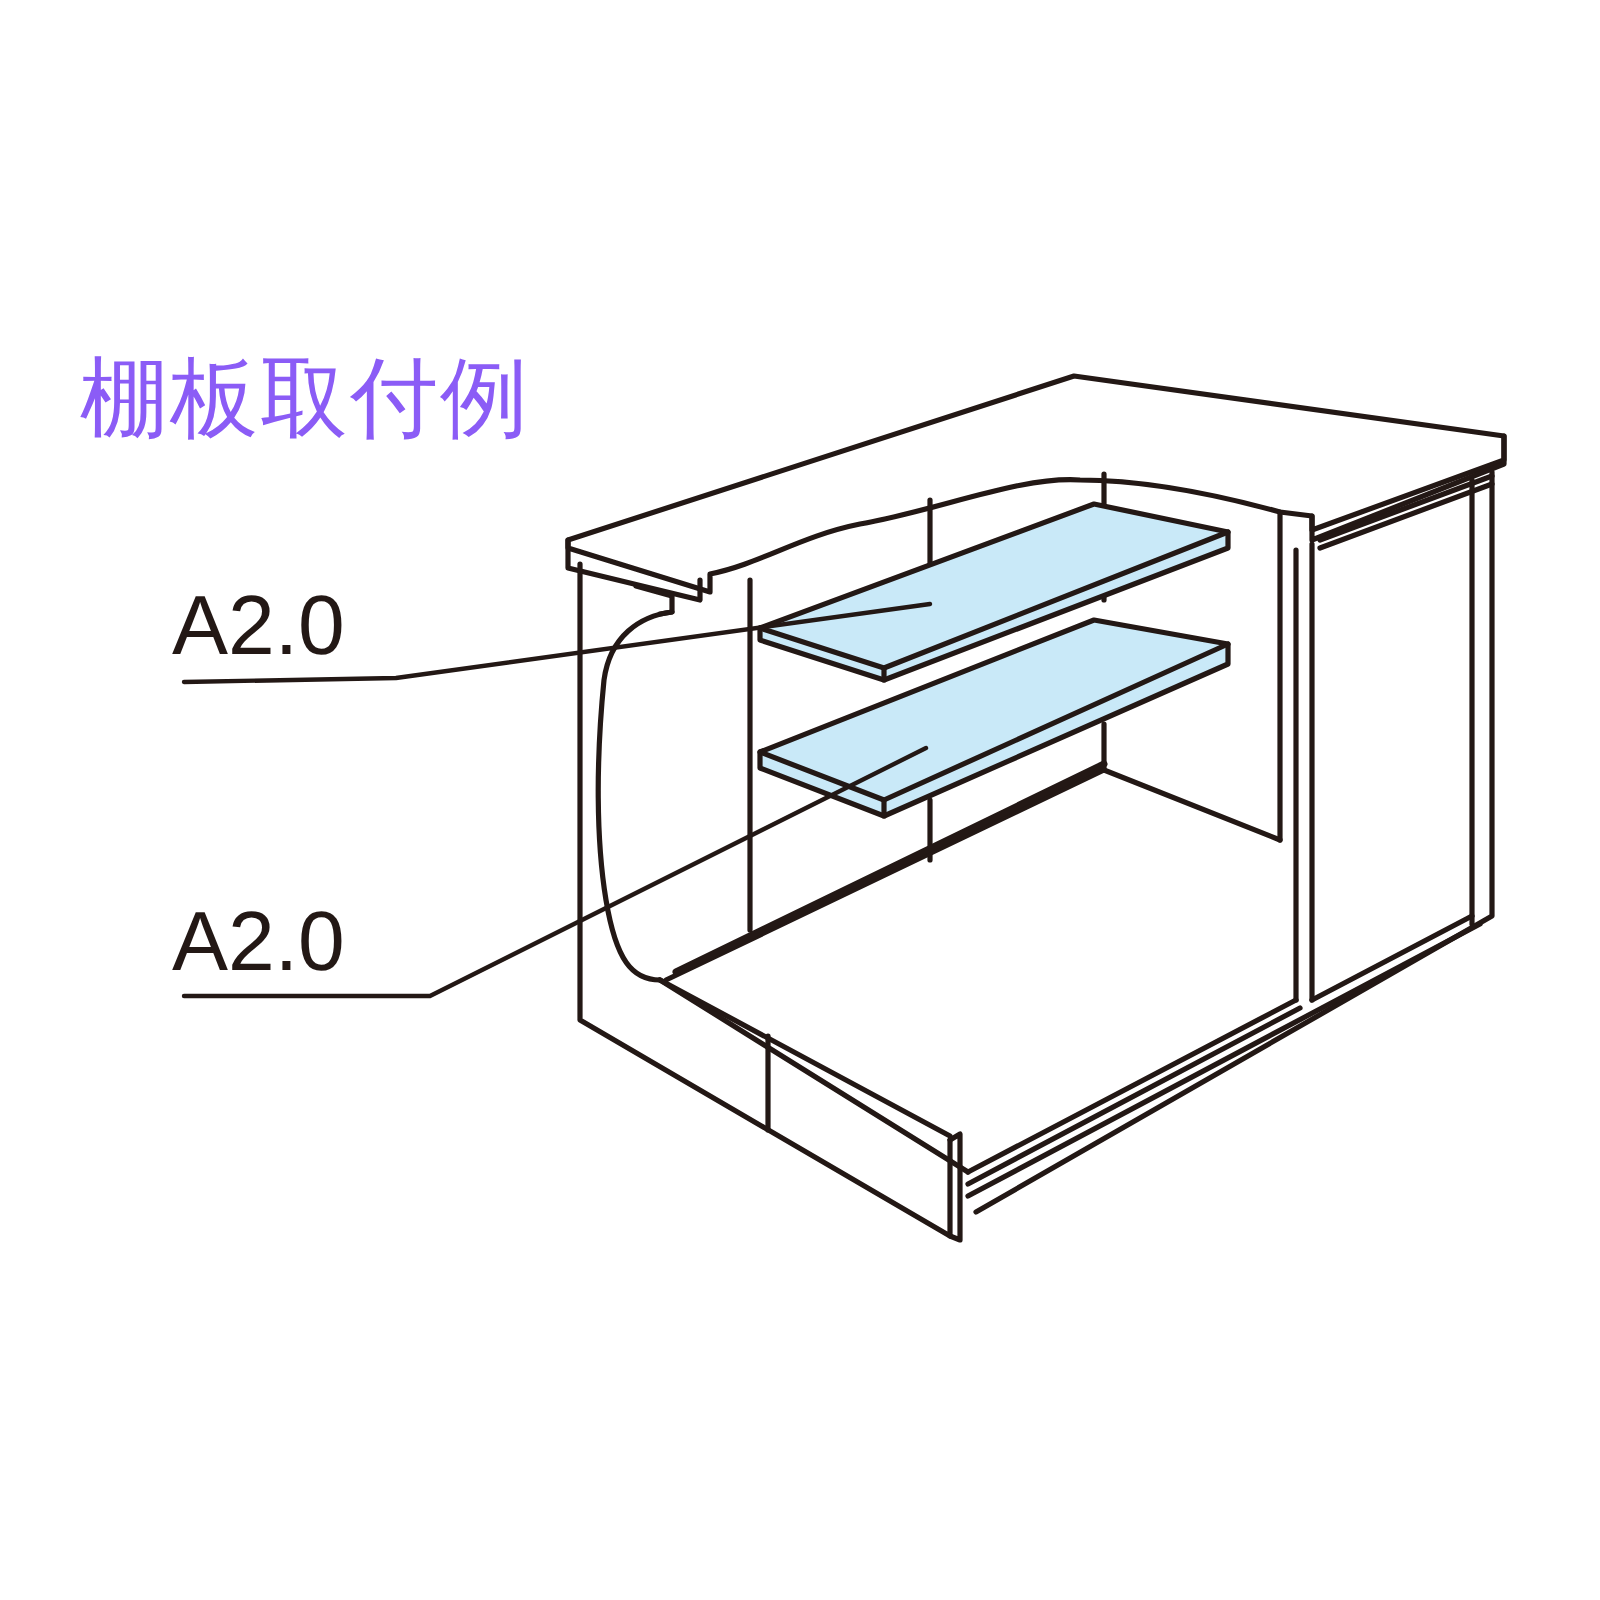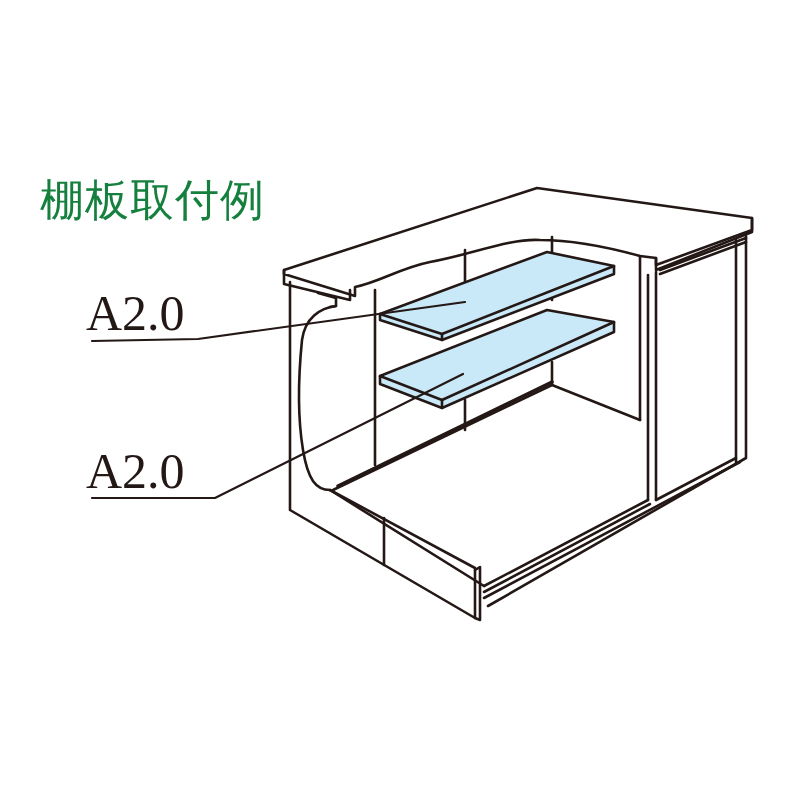--- a/index.html
+++ b/index.html
@@ -1,26 +1,26 @@
 <!DOCTYPE html>
 <html><head>
   <meta charset="utf-8">
   <style>
     html, body { margin: 0; padding: 0; background: #ffffff; }
     body { width: 800px; height: 800px; position: relative; overflow: hidden; }
     .title {
       position: absolute; left: 40px; top: 172px;
       font-family: "DejaVu Sans", sans-serif;
-      font-size: 44px; line-height: 56px; color: #15803d;
+      font-size: 44px; line-height: 56px; color: #8b5cf6;
       letter-spacing: 1px;
     }
     .label {
       position: absolute;
-      font-family: Liberation Serif, serif;
-      font-size: 50px; line-height: 50px; color: #231815;
+      font-family: Liberation Sans, sans-serif;
+      font-size: 42px; line-height: 50px; color: #231815;
     }
     .label-1 { left: 86px; top: 288px; }
     .label-2 { left: 86px; top: 446px; }
     svg.drawing { position: absolute; left: 0; top: 0; }
   </style>
 </head>
 <body>
 
 <div class="title">棚板取付例</div>
 <div class="label label-1">A2.0</div>

